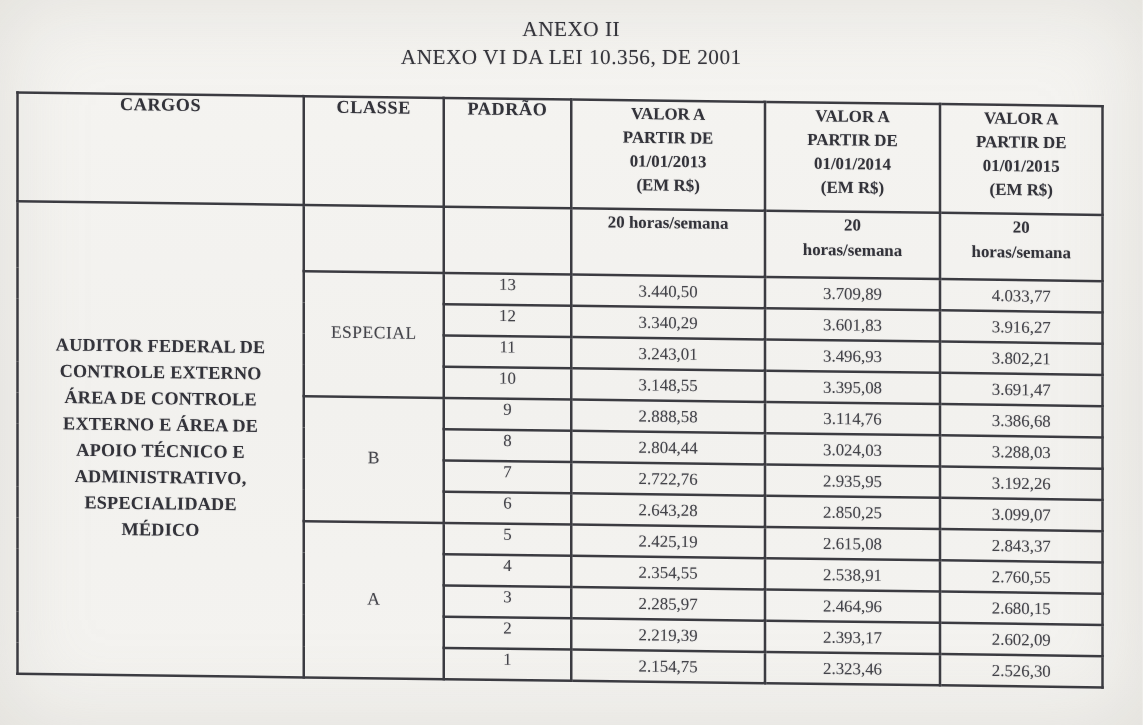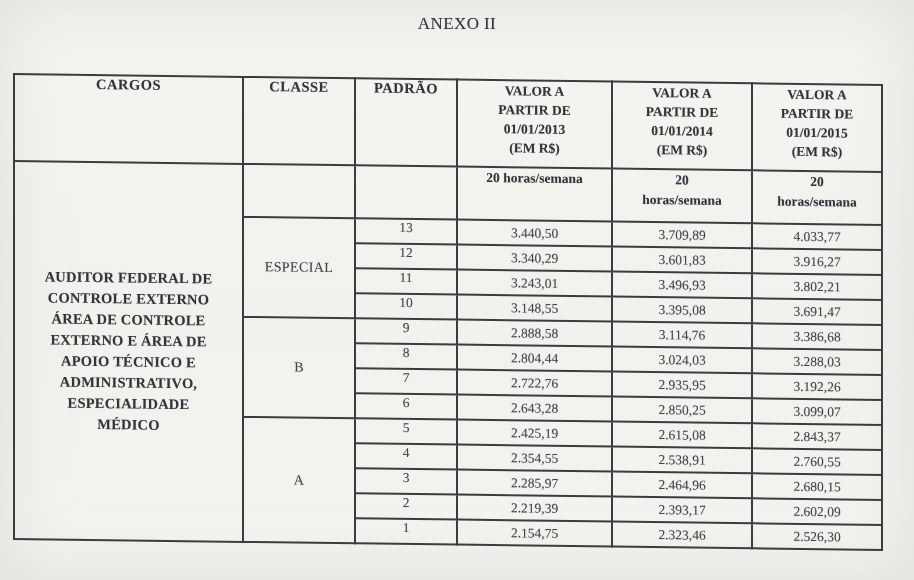--- a/index.html
+++ b/index.html
@@ -102,20 +102,21 @@
     color: #44444a;
   }
 </style>
 </head>
 <body>
 
 <div class="scan-page">
 
   <div class="doc-title">
     <div>ANEXO II</div>
+    <div>ANEXO VI DA LEI 10.356, DE 2001</div>
   </div>
 
   <div class="table-wrap">
     <table class="salary">
       <colgroup>
         <col style="width:229px">
           <col style="width:112px">
           <col style="width:102px">
         <col style="width:155px">
           <col style="width:140px">

